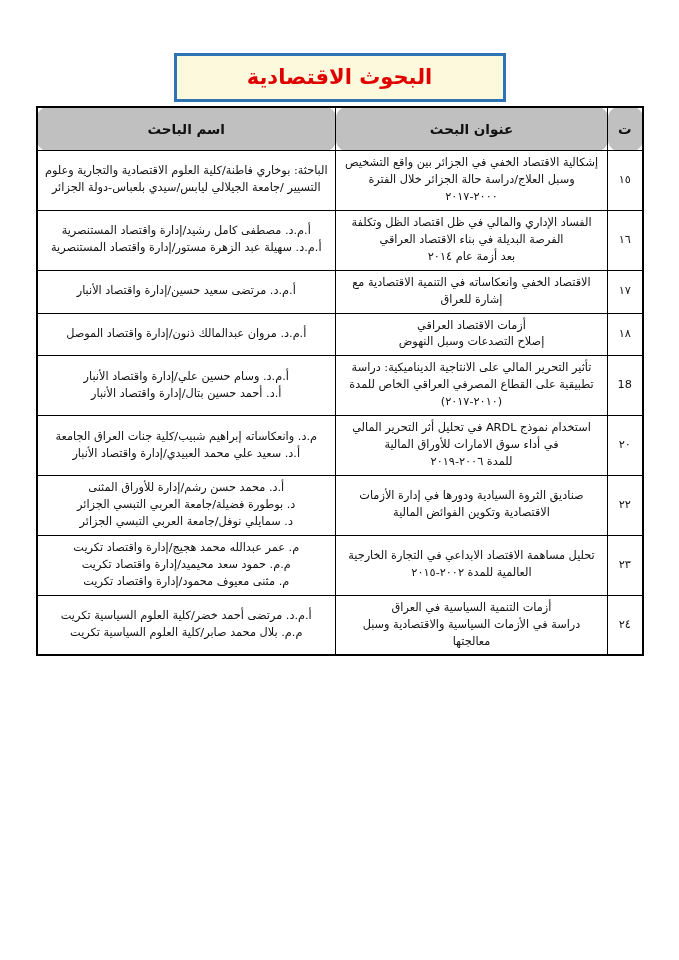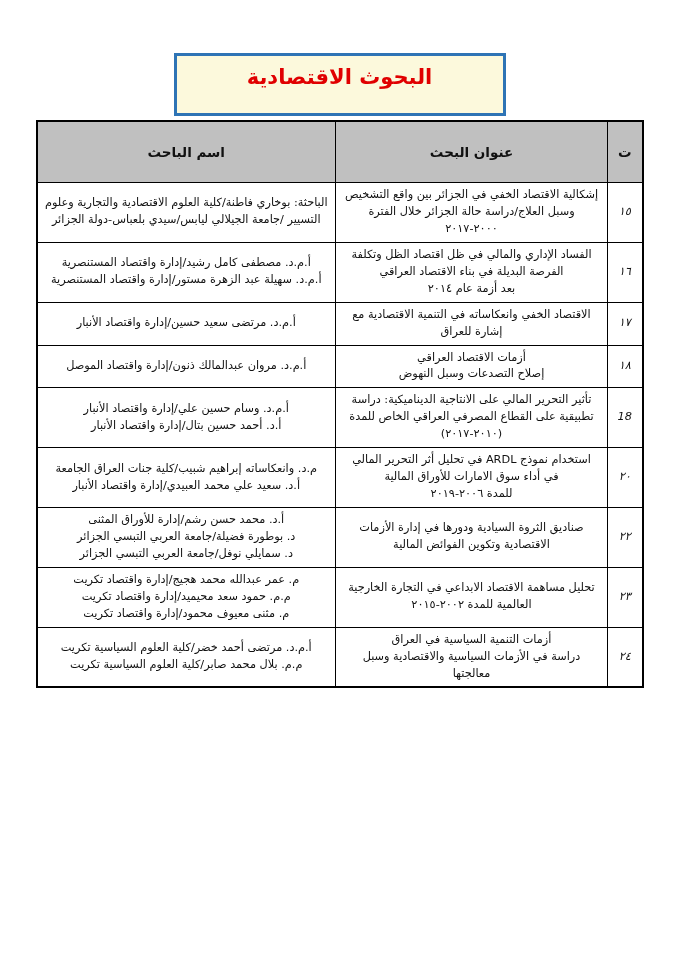--- a/index.html
+++ b/index.html
@@ -16,21 +16,21 @@
     direction: rtl;
     overflow: hidden;
   }
   .title-box {
     box-sizing: border-box;
     width: 332px;
     margin: 53px auto 0 auto;
     border: 3px solid var(--title-border, #2E74B5);
     background: var(--title-bg, #FCF9DC);
     text-align: center;
-    padding: 9px 0 24px 0;
+    padding: 9px 0 10px 0;
   }
   .title-box .title-text {
     color: var(--title-text, #E00000);
     font-size: 21px;
     font-weight: bold;
     letter-spacing: 0.5px;
   }
   table.research-table {
     table-layout: fixed;
     border-collapse: collapse;
@@ -42,32 +42,32 @@
   table.research-table td {
     border: 1px solid #000000;
     text-align: center;
     vertical-align: middle;
     color: #111111;
   }
   table.research-table th {
     background: var(--header-bg, #C0C0C0);
     font-size: 13.5px;
     font-weight: bold;
-    padding: 22px 3px;
+    padding: 13px 3px;
+    border-radius: 11px;
   }
   table.research-table td {
     font-size: 11.3px;
     line-height: 1.5;
     padding: 4px 5px;
     white-space: pre-line;
   }
   td.col-index {
     font-size: 12px;
     white-space: normal;
-    font-style: italic;
   }
   .col-w-index { width: 35px; }
   .col-w-title { width: 272px; }
   .col-w-name  { width: 299px; }
 </style>
 </head>
 <body>
 
 <div class="page">
 

